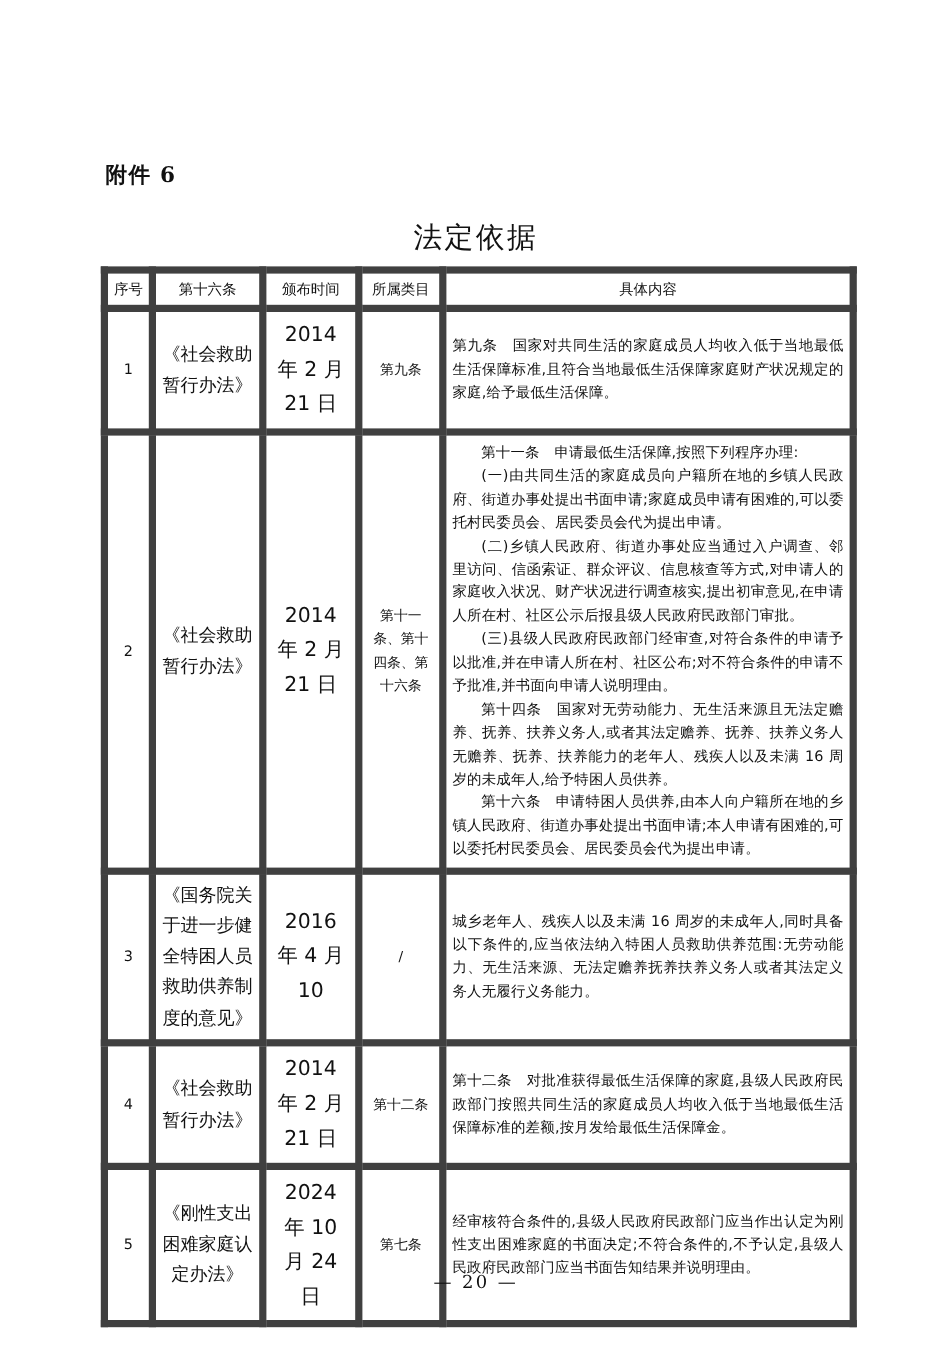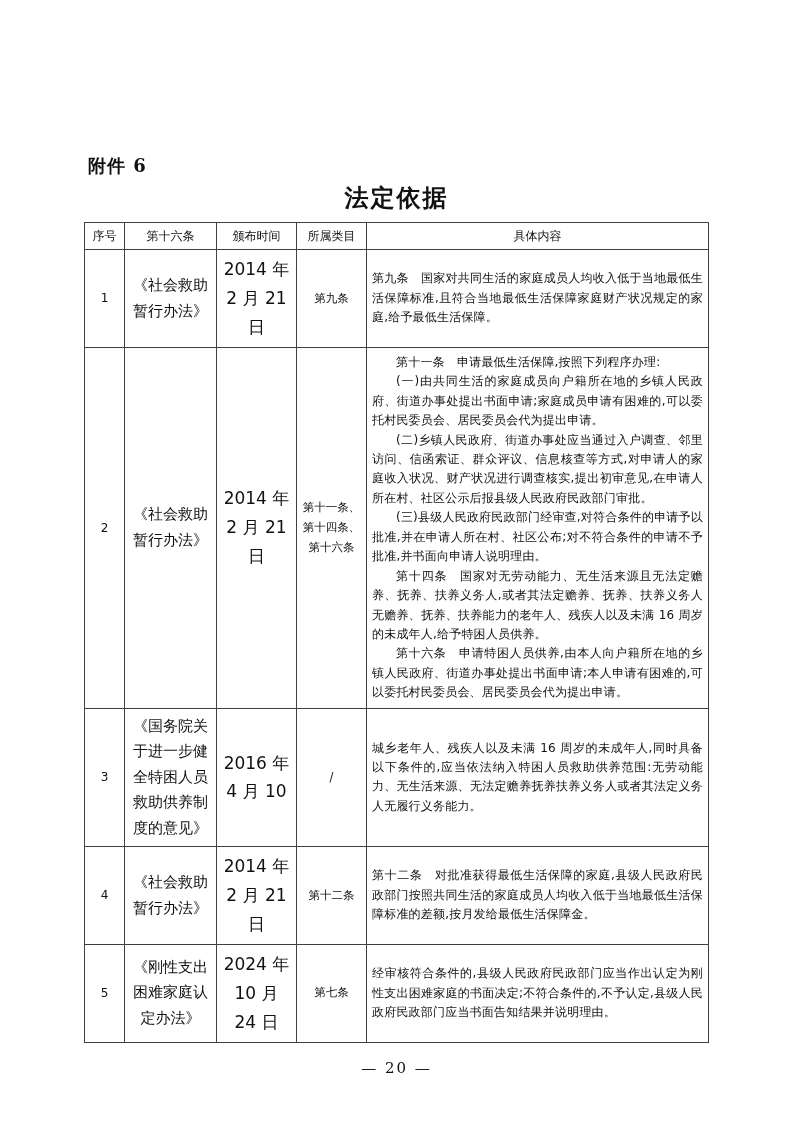--- a/index.html
+++ b/index.html
@@ -17,49 +17,49 @@
   }
   .page {
     position: absolute;
     left: 0; top: 0;
     width: 793px;
     height: 1121px;
   }
   .attachment-label {
     position: absolute;
     left: 88px;
-    top: 154px;
+    top: 134px;
     font-size: 18px;
     font-weight: bold;
     letter-spacing: 1px;
     font-family: "DejaVu Serif", "Liberation Serif", serif;
   }
   .doc-title {
     position: absolute;
     left: 0;
     top: 182px;
     width: 793px;
     text-align: center;
     font-size: 24px;
-    font-weight: bold;
+    font-weight: normal;
     letter-spacing: 2px;
     font-family: "DejaVu Serif", "Liberation Serif", serif;
   }
   table.legal-table {
     position: absolute;
     left: 84px;
     top: 222px;
     width: 624px;
     border-collapse: collapse;
     table-layout: fixed;
     font-size: 11px;
     line-height: 1.55;
   }
   table.legal-table td, table.legal-table th {
-    border: 1px solid #404040;
+    border: 6px solid #404040;
     padding: 5px 5px;
     vertical-align: middle;
     font-weight: normal;
     font-family: "DejaVu Sans", "Liberation Sans", sans-serif;
   }
   thead th {
     text-align: center;
     font-size: 12px;
     padding: 7px 3px;
     line-height: 1.35;

